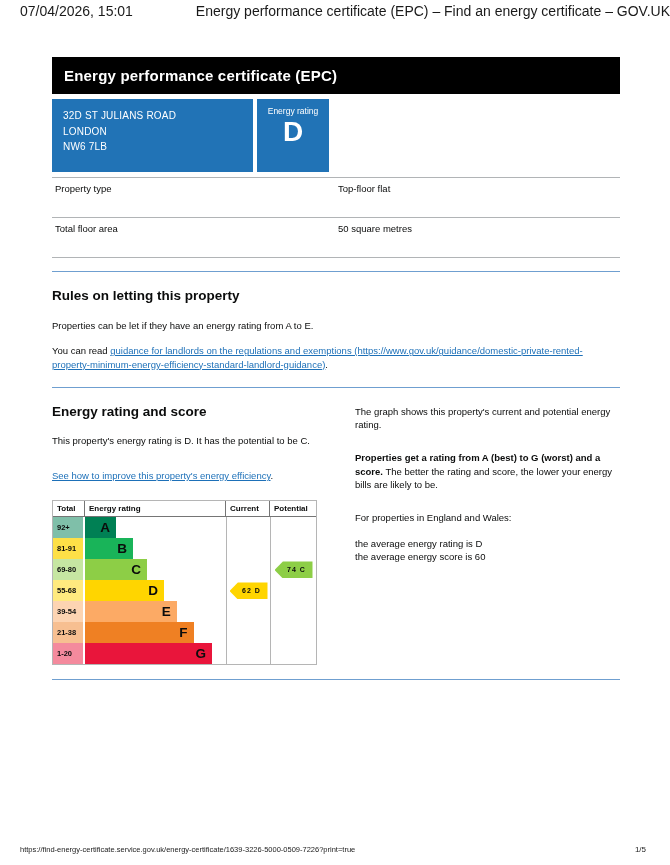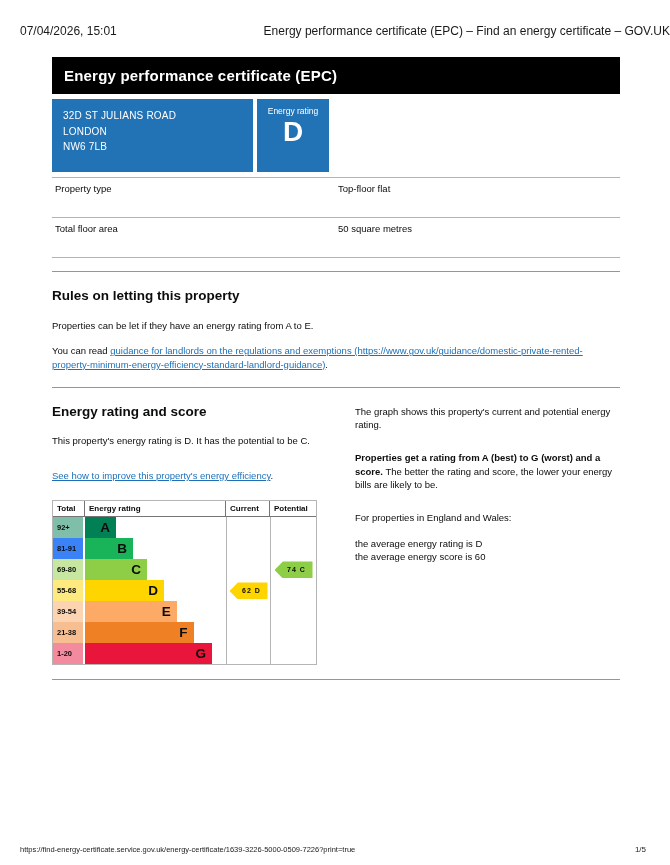--- a/index.html
+++ b/index.html
@@ -2,21 +2,21 @@
 <html><head>
 <meta charset="utf-8">
 <style>
   * { box-sizing: border-box; }
   html,body { margin:0; padding:0; }
   body {
     width:670px; height:865px; position:relative; overflow:hidden;
     background:#ffffff; color:#0b0c0c;
     font-family:"Liberation Sans", sans-serif;
   }
-  .print-header { position:absolute; top:24px; left:0; width:670px; font-size:12px; color:#1a1a1a; }
+  .print-header { position:absolute; top:3px; left:0; width:670px; font-size:14px; color:#1a1a1a; }
   .ph-date { position:absolute; left:20px; top:0; }
   .ph-title { text-align:right; }
 
   .content { position:absolute; left:52px; top:57px; width:568px; }
 
   .banner { background:#000; color:#fff; font-size:15px; font-weight:bold; padding:10px 12px; letter-spacing:0.2px; }
 
   .summary { display:flex; gap:4px; margin-top:5px; height:73px; }
   .blue { background:#2173b6; color:#fff; }
   .addr { width:201px; padding:9px 11px; font-size:10px; line-height:1.55; letter-spacing:0.2px; }
@@ -119,21 +119,21 @@
           <div class="hc">Total</div>
           <div class="hc">Energy rating</div>
           <div class="hc">Current</div>
           <div class="hc last">Potential</div>
         <div class="cell score-cell" style="background: rgb(127, 191, 169);">92+</div>
             <div class="cell band-cell">
               <div class="bar" style="width: 22%; background: rgb(0, 128, 84);">A</div>
             </div>
             <div class="cell pointer-cell"></div>
             <div class="cell pointer-cell"></div>
-            <div class="cell score-cell" style="background: #3b82f6;">81-91</div>
+            <div class="cell score-cell" style="background: #fde047;">81-91</div>
             <div class="cell band-cell">
               <div class="bar" style="width: 34%; background: rgb(25, 180, 89);">B</div>
             </div>
             <div class="cell pointer-cell"></div>
             <div class="cell pointer-cell"></div>
             <div class="cell score-cell" style="background: rgb(198, 230, 162);">69-80</div>
             <div class="cell band-cell">
               <div class="bar" style="width: 44%; background: rgb(141, 206, 70);">C</div>
             </div>
             <div class="cell pointer-cell"></div>

